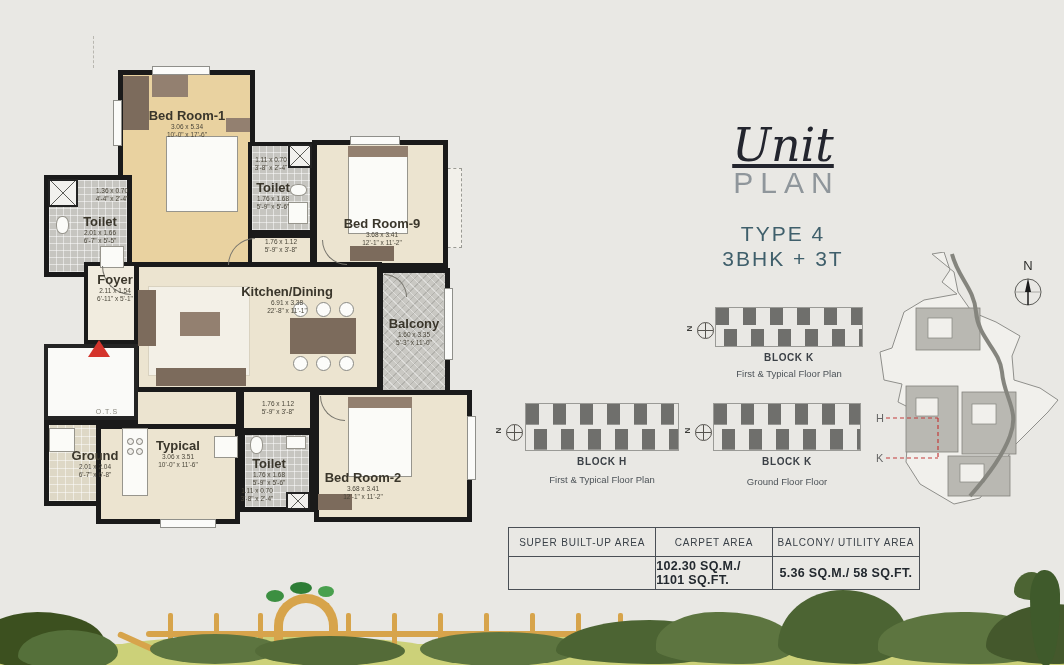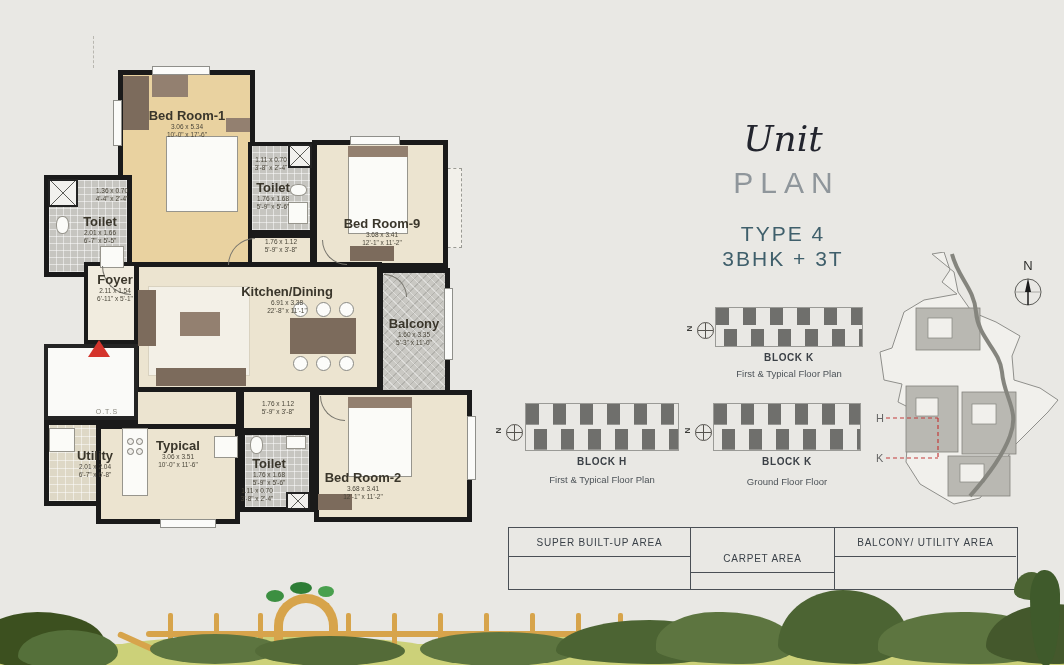--- a/index.html
+++ b/index.html
@@ -37,38 +37,38 @@
                      linear-gradient(-45deg,transparent calc(50% - .6px),#5b5b57 calc(50% - .6px) calc(50% + .6px),transparent calc(50% + .6px));}
   .arc{position:absolute;border-left:1.3px solid #77756d;border-bottom:1.3px solid #77756d;
        border-bottom-left-radius:100%;z-index:8;}
   .ledge{position:absolute;border:1.5px dashed #9a9a94;background:#f2f0ea;box-sizing:border-box;z-index:2;}
   .win{position:absolute;background:#fbfbf9;border:1px solid #8f8f8a;box-sizing:border-box;z-index:5;}
   .tri-up{position:absolute;width:0;height:0;border-left:11px solid transparent;
           border-right:11px solid transparent;border-bottom:17px solid #d4342c;z-index:9;}
   .dashv{position:absolute;border-left:1px dashed #b9b7b0;z-index:1;}
   
   .unit-script{position:absolute;left:703px;top:118px;width:160px;text-align:center;
-    font-family:"DejaVu Serif",serif;font-style:italic;font-size:36px;color:#23252e;z-index:4;}
+    font-family:"DejaVu Serif",serif;font-style:italic;font-size:46px;color:#23252e;z-index:4;text-decoration:underline;}
   .unit-caps{position:absolute;left:703px;top:166px;width:160px;text-align:center;
     font-size:30px;font-weight:300;letter-spacing:7px;color:#8f969b;text-indent:7px;z-index:4;}
   .type-line{position:absolute;width:200px;text-align:center;font-size:21px;letter-spacing:2px;
     color:#3f5f6b;z-index:4;}
   .bstrip{position:absolute;outline:1px solid #9a9a96;z-index:4;
     background:
       repeating-linear-gradient(90deg,#6f6f6c 0 13px,rgba(0,0,0,0) 13px 27px) left top/100% 45% no-repeat,
       repeating-linear-gradient(90deg,rgba(0,0,0,0) 0 8px,#6f6f6c 8px 21px,rgba(0,0,0,0) 21px 27px) left bottom/100% 45% no-repeat;}
   .kp-label{position:absolute;text-align:center;font-size:10px;font-weight:bold;
     letter-spacing:.6px;color:#3b4046;z-index:4;}
   .kp-cap{position:absolute;text-align:center;font-size:9.5px;color:#4d5358;z-index:4;}
   .kp-compass{position:absolute;width:15px;height:15px;border:1px solid #55534e;border-radius:50%;z-index:4;
     background-image:linear-gradient(#55534e,#55534e),linear-gradient(90deg,#55534e,#55534e);
     background-size:100% 1px,1px 100%;background-position:center;background-repeat:no-repeat;}
   .kp-n{position:absolute;font-size:8px;font-weight:bold;color:#3b3b38;transform:rotate(-90deg);z-index:4;}
   
-  .atable{position:absolute;left:508px;top:527px;width:510px;height:63px;display:flex;
+  .atable{position:absolute;left:508px;top:527px;width:412px;height:63px;display:flex;
     border:1.5px solid #4a4f55;box-sizing:border-box;z-index:4;background:rgba(233,232,228,.55);}
   .acol{display:flex;flex-direction:column;box-sizing:border-box;}
   .acol + .acol{border-left:1px solid #4a4f55;}
   .ahead{height:29px;display:flex;align-items:center;justify-content:center;
     font-size:10px;letter-spacing:.8px;color:#3a4148;border-bottom:1px solid #4a4f55;box-sizing:border-box;}
   .aval{flex:1;display:flex;align-items:center;justify-content:center;
     font-size:12.5px;font-weight:bold;letter-spacing:.3px;color:#23292f;}
   
   .grass{position:absolute;background:#ccd179;z-index:5;}
   .bush{position:absolute;z-index:6;}
@@ -211,21 +211,21 @@
   <div class="plabel" style="left:243px;top:400px;width:70px;">
     <div class="pl-dim">1.76 x 1.12</div>
     <div class="pl-dim">5'-9" x 3'-8"</div>
   </div>
   <div class="plabel" style="left:128px;top:438px;width:100px;">
     <div class="pl-name">Typical</div>
     <div class="pl-dim">3.06 x 3.51</div>
     <div class="pl-dim">10'-0" x 11'-6"</div>
   </div>
   <div class="plabel" style="left:55px;top:448px;width:80px;">
-    <div class="pl-name">Utility</div>
+    <div class="pl-name">Ground</div>
     <div class="pl-dim">2.01 x 2.04</div>
     <div class="pl-dim">6'-7" x 6'-8"</div>
   </div>
   <div class="plabel" style="left:234px;top:456px;width:70px;">
     <div class="pl-name">Toilet</div>
     <div class="pl-dim">1.76 x 1.68</div>
     <div class="pl-dim">5'-9" x 5'-6"</div>
   </div>
   <div class="plabel" style="left:226px;top:487px;width:62px;">
     <div class="pl-dim">1.11 x 0.70</div>
@@ -292,25 +292,27 @@
     <line x1="24" y1="166" x2="76" y2="166"></line>
     <line x1="24" y1="206" x2="76" y2="206"></line>
     <line x1="76" y1="166" x2="76" y2="206"></line>
   </g>
 </svg>
 
 <div class="atable">
   <div class="acol" style="width:181px;">
     <div class="ahead">SUPER BUILT-UP AREA</div>
   </div>
-  <div class="acol" style="width:144px;justify-content:center;">
+  <div class="acol" style="width:144px;">
     <div class="ahead">CARPET AREA</div>
+    <div class="aval">102.30 SQ.M./ 1101 SQ.FT.</div>
   </div>
   <div class="acol" style="width:182px;">
     <div class="ahead">BALCONY/ UTILITY AREA</div>
+    <div class="aval">5.36 SQ.M./ 58 SQ.FT.</div>
   </div>
 </div>
 
 <div class="grass" style="left:0;top:644px;width:1064px;height:21px;"></div>
 <div class="grass" style="left:110px;top:636px;width:320px;height:26px;border-radius:50% 50% 0 0;"></div>
 <div class="grass" style="left:480px;top:632px;width:420px;height:30px;border-radius:50% 50% 0 0;"></div>
 <div class="grass" style="left:840px;top:636px;width:260px;height:26px;border-radius:50% 50% 0 0;"></div>
 
 <div class="rail" style="left:146px;top:631px;width:505px;height:6px;"></div>
 <div class="rail" style="left:116px;top:640px;width:46px;height:6px;transform:rotate(24deg);"></div>

